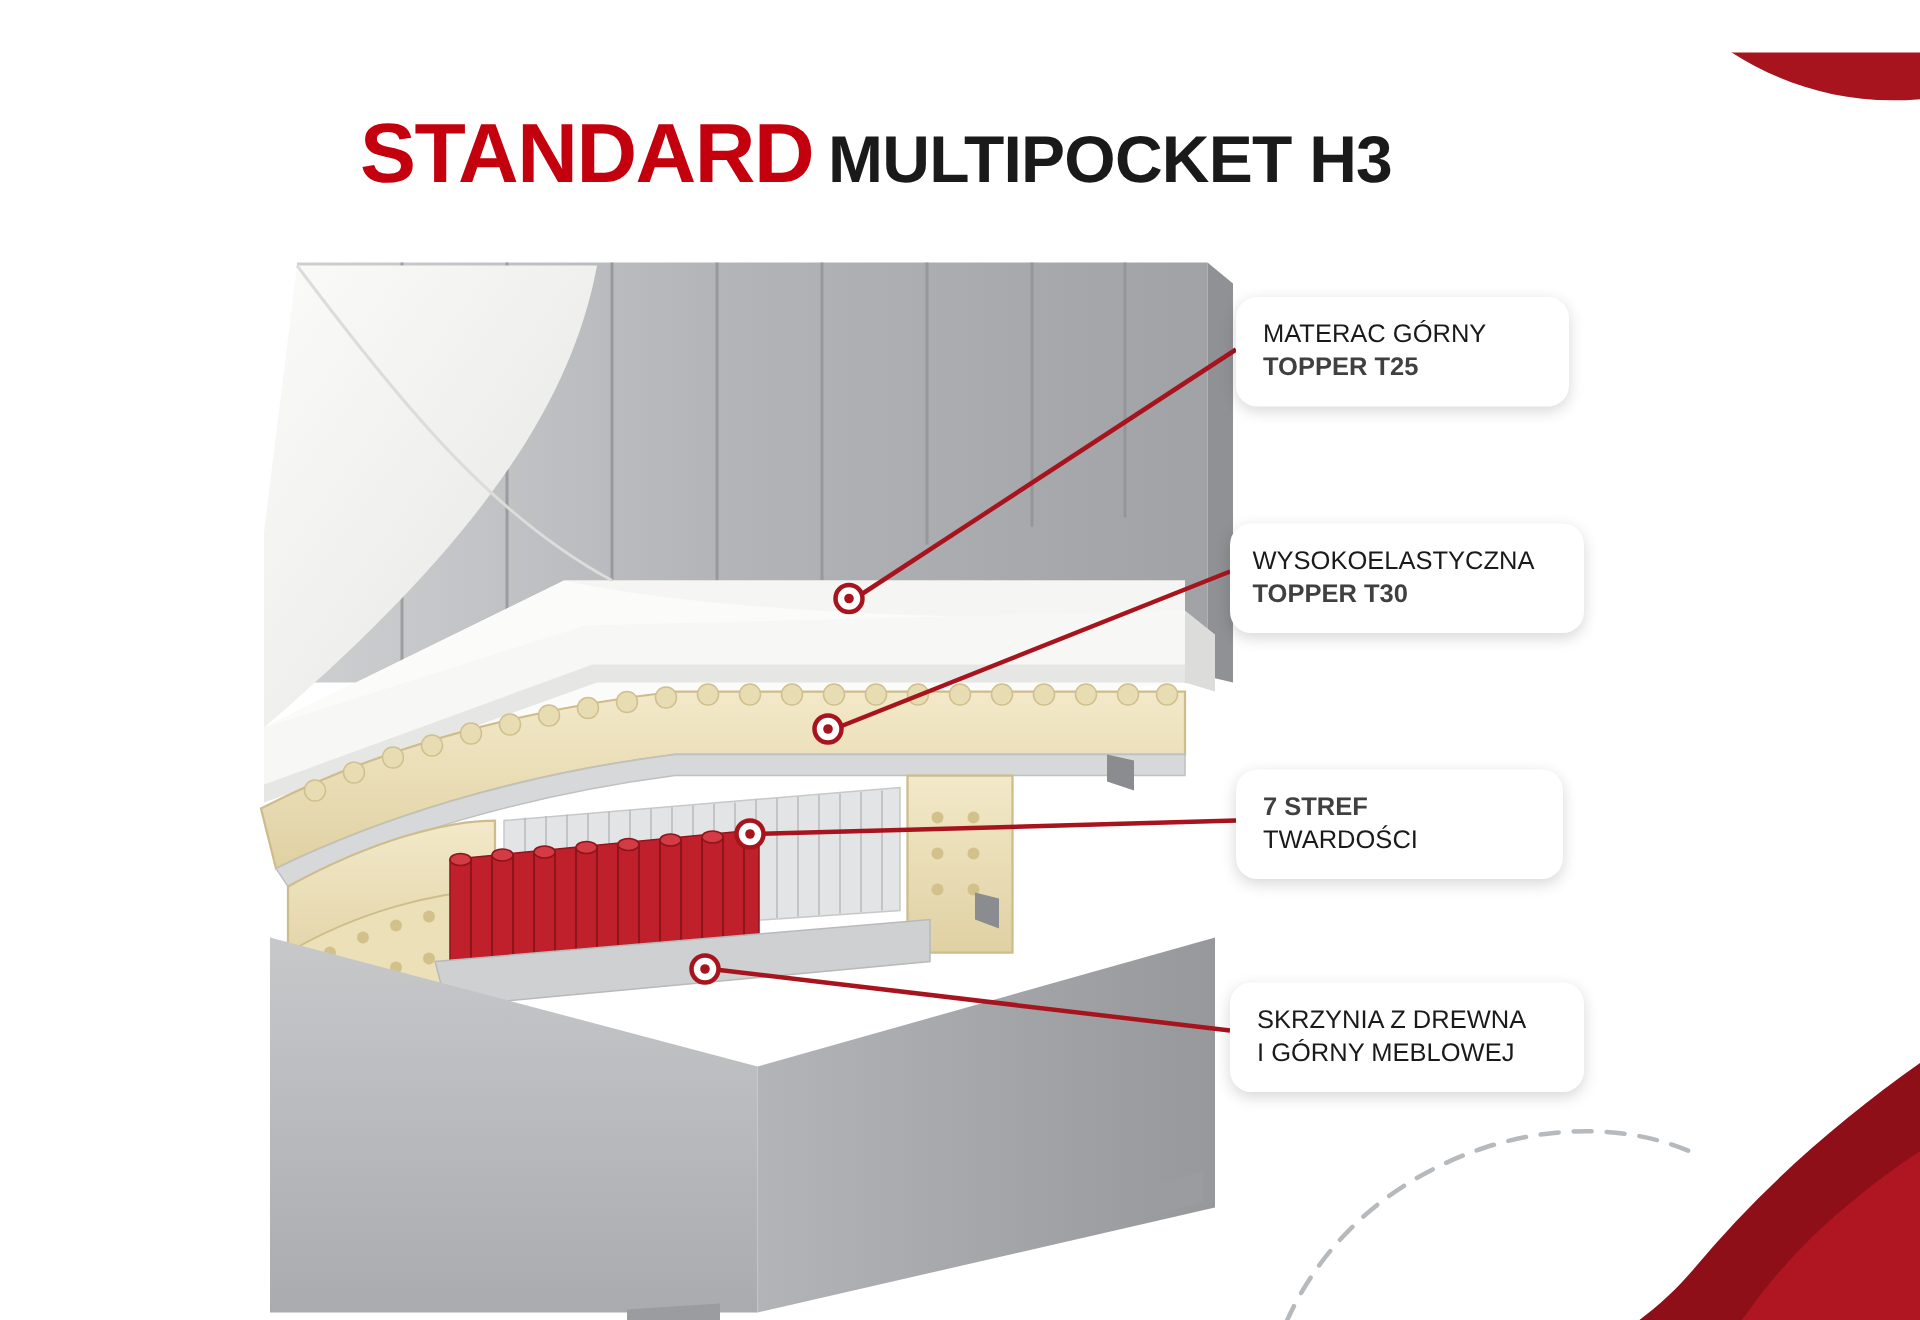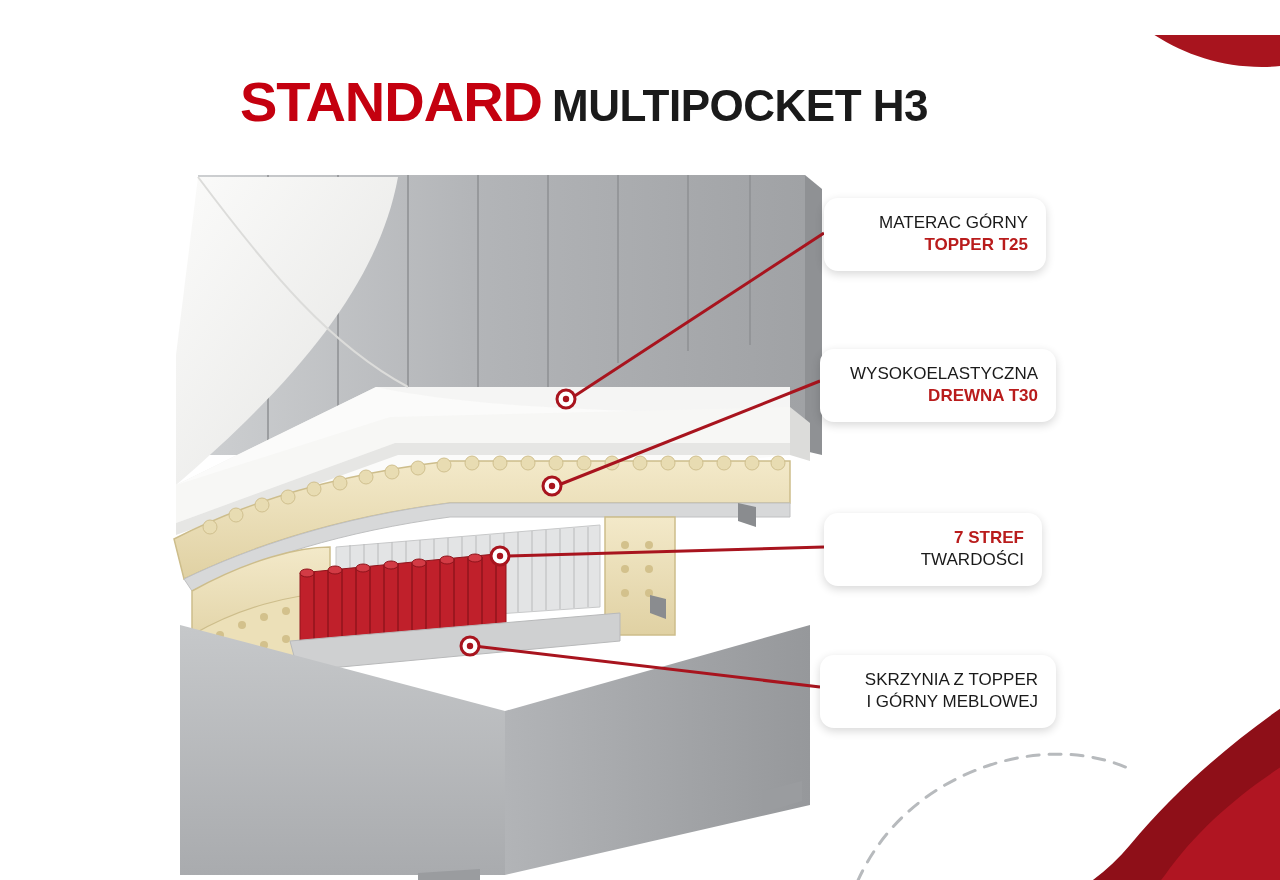--- a/index.html
+++ b/index.html
@@ -79,28 +79,28 @@
     height: 740px;
   }
 
   
   .callout {
     position: absolute;
     background: #ffffff;
     border-radius: 14px;
     box-shadow: 0 3px 10px rgba(0,0,0,0.16);
     padding: 14px 18px;
-    text-align: right;
+    text-align: left;
     line-height: 1.32;
     font-size: 17px;
     color: #1a1a1a;
     box-sizing: border-box;
   }
   .callout .em {
-    color: #b91c1c;
+    color: #404040;
     font-weight: bold;
     display: block;
   }
   .callout .plain {
     display: block;
   }
 
   #callout-0 { left: 824px; top: 163px; width: 222px; }
   #callout-1 { left: 820px; top: 314px; width: 236px; padding-left: 15px; }
   #callout-2 { left: 824px; top: 478px; width: 218px; }
@@ -387,26 +387,26 @@
     </g>
   </svg>
 
   <div class="callout" id="callout-0">
     <span class="plain">MATERAC GÓRNY</span>
     <span class="em">TOPPER T25</span>
   </div>
 
   <div class="callout" id="callout-1">
     <span class="plain">WYSOKOELASTYCZNA</span>
-    <span class="em">DREWNA T30</span>
+    <span class="em">TOPPER T30</span>
   </div>
 
   <div class="callout" id="callout-2">
     <span class="em">7 STREF</span>
     <span class="plain">TWARDOŚCI</span>
   </div>
 
   <div class="callout" id="callout-3">
-    <span class="plain">SKRZYNIA Z TOPPER</span>
+    <span class="plain">SKRZYNIA Z DREWNA</span>
     <span class="plain">I GÓRNY MEBLOWEJ</span>
   </div>
 
 </div>
 
 </body></html>

